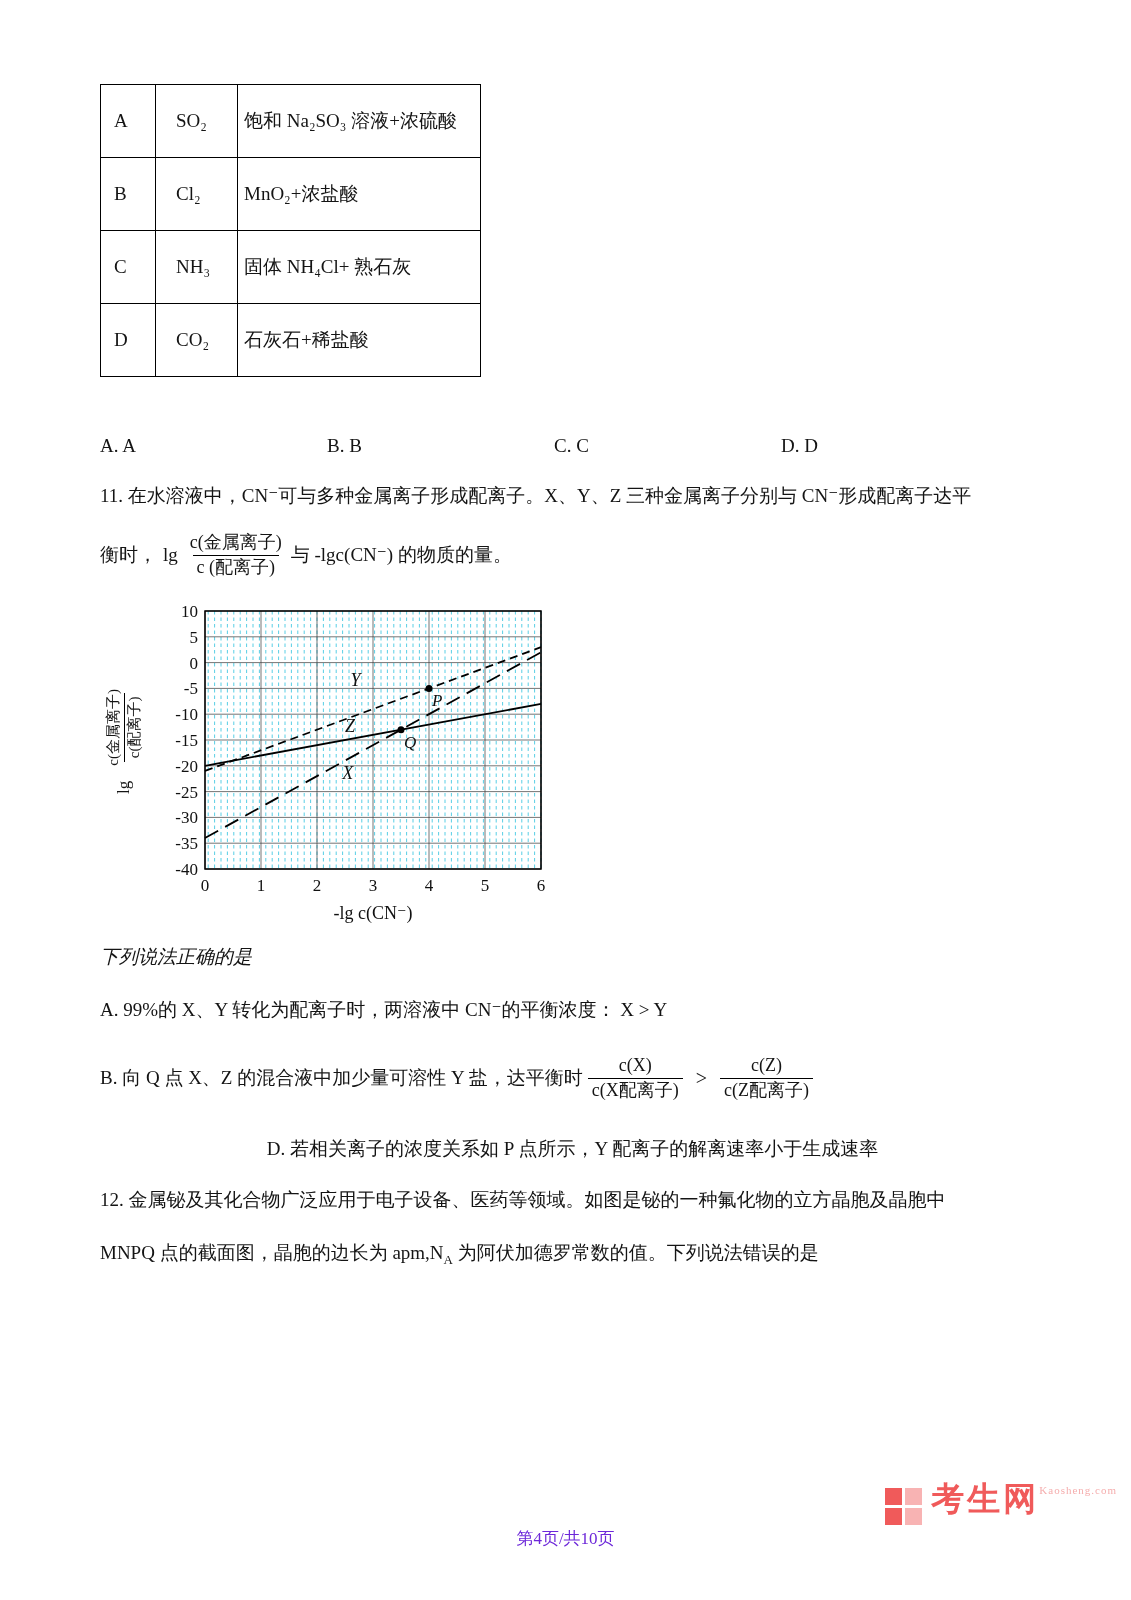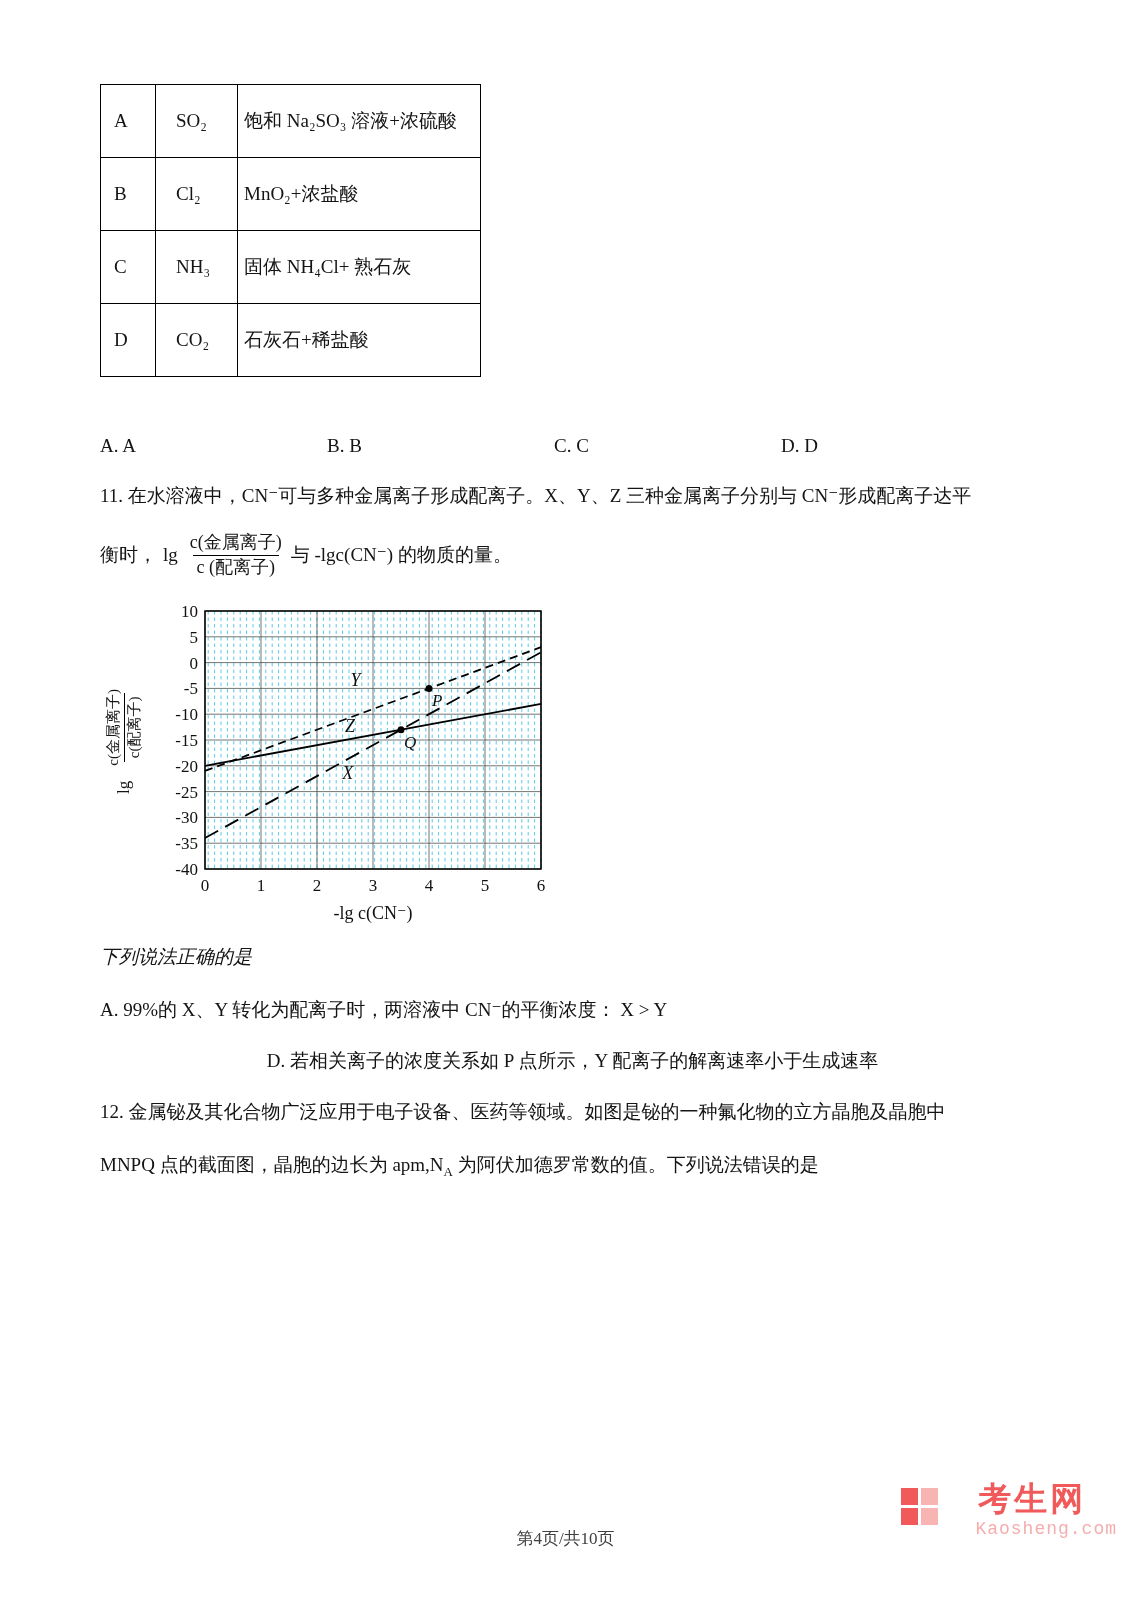--- a/index.html
+++ b/index.html
@@ -49,30 +49,30 @@
   .stem-tail { margin-top:8px;font-style:italic; }
   .optA { margin-top:26px; }
   .optB { margin-top:22px; height:66px; }
   .optC { margin-top:32px; }
   .optD { margin-top:24px;text-align:center; }
   .q12l1 { margin-top:24px; }
   .q12l2 { margin-top:26px; }
   sub { font-size:13px; }
 
   
-  .footer { position:absolute; top:1527px; left:0; width:100%; text-align:center; font-size:17px; color:#404040; }
+  .footer { position:absolute; top:1527px; left:0; width:100%; text-align:center; font-size:17px; color:#6d28d9; }
   .logo { position:absolute; right:14px; top:1482px; display:flex; align-items:flex-start; gap:9px; }
   .logo-icon { display:grid; grid-template-columns:17px 17px; grid-template-rows:17px 17px; gap:3px; margin-top:6px; }
   .logo-icon .sq { background:#f05a5a; }
   .logo-icon .sq.lt { background:#f8b3b3; }
-  .logo-text { display:flex; flex-direction:column;text-align:center; }
+  .logo-text { display:flex; flex-direction:row; }
   .brand { font-family:"Liberation Sans","DejaVu Sans",sans-serif; font-weight:bold;
            font-size:33px; color:#f05a5a; letter-spacing:3px; line-height:1.05; }
-  .domain { font-family:Liberation Mono, monospace; font-size:18px;
-            color:#f5adad; letter-spacing:1px; margin-top:2px;margin-left:28px; }
+  .domain { font-family:Liberation Serif, serif; font-size:11px;
+            color:#f5adad; letter-spacing:1px; margin-top:2px; }
 </style>
 </head>
 <body>
 
 <div class="content">
 
   <table class="gas">
     <tbody>
       <tr>
         <td class="c1">A</td>
@@ -226,20 +226,32 @@
         <text x="282" y="103.39999999999999" font-size="17" font-style="italic" fill="#111">P</text>
         <circle cx="251" cy="126.68" r="3.5" fill="#000"></circle>
         <text x="254" y="144.68" font-size="17" font-style="italic" fill="#111">Q</text>
       </svg>
   </div>
 
   <p class="para stem-tail">下列说法正确的是</p>
 
   <p class="para optA">A.  99%的 X、Y 转化为配离子时，两溶液中 CN⁻的平衡浓度： X &gt; Y</p>
 
+  <div class="eqline optB">
+    <span>B.  向 Q 点 X、Z 的混合液中加少量可溶性 Y 盐，达平衡时</span>
+    <span class="frac">
+      <span class="num">c(X)</span>
+      <span class="den">c(X配离子)</span>
+    </span>
+    <span class="cmp">&gt;</span>
+    <span class="frac">
+      <span class="num">c(Z)</span>
+      <span class="den">c(Z配离子)</span>
+    </span>
+  </div>
 
   <p class="para optD">D.  若相关离子的浓度关系如 P 点所示，Y 配离子的解离速率小于生成速率</p>
 
   <p class="para q12l1">12. 金属铋及其化合物广泛应用于电子设备、医药等领域。如图是铋的一种氟化物的立方晶胞及晶胞中</p>
   <p class="para q12l2"><span>MNPQ 点的截面图，晶胞的边长为 apm,N</span><sub>A</sub><span> 为阿伏加德罗常数的值。下列说法错误的是</span></p>
 
 </div>
 
 <div class="footer">第4页/共10页</div>
 

